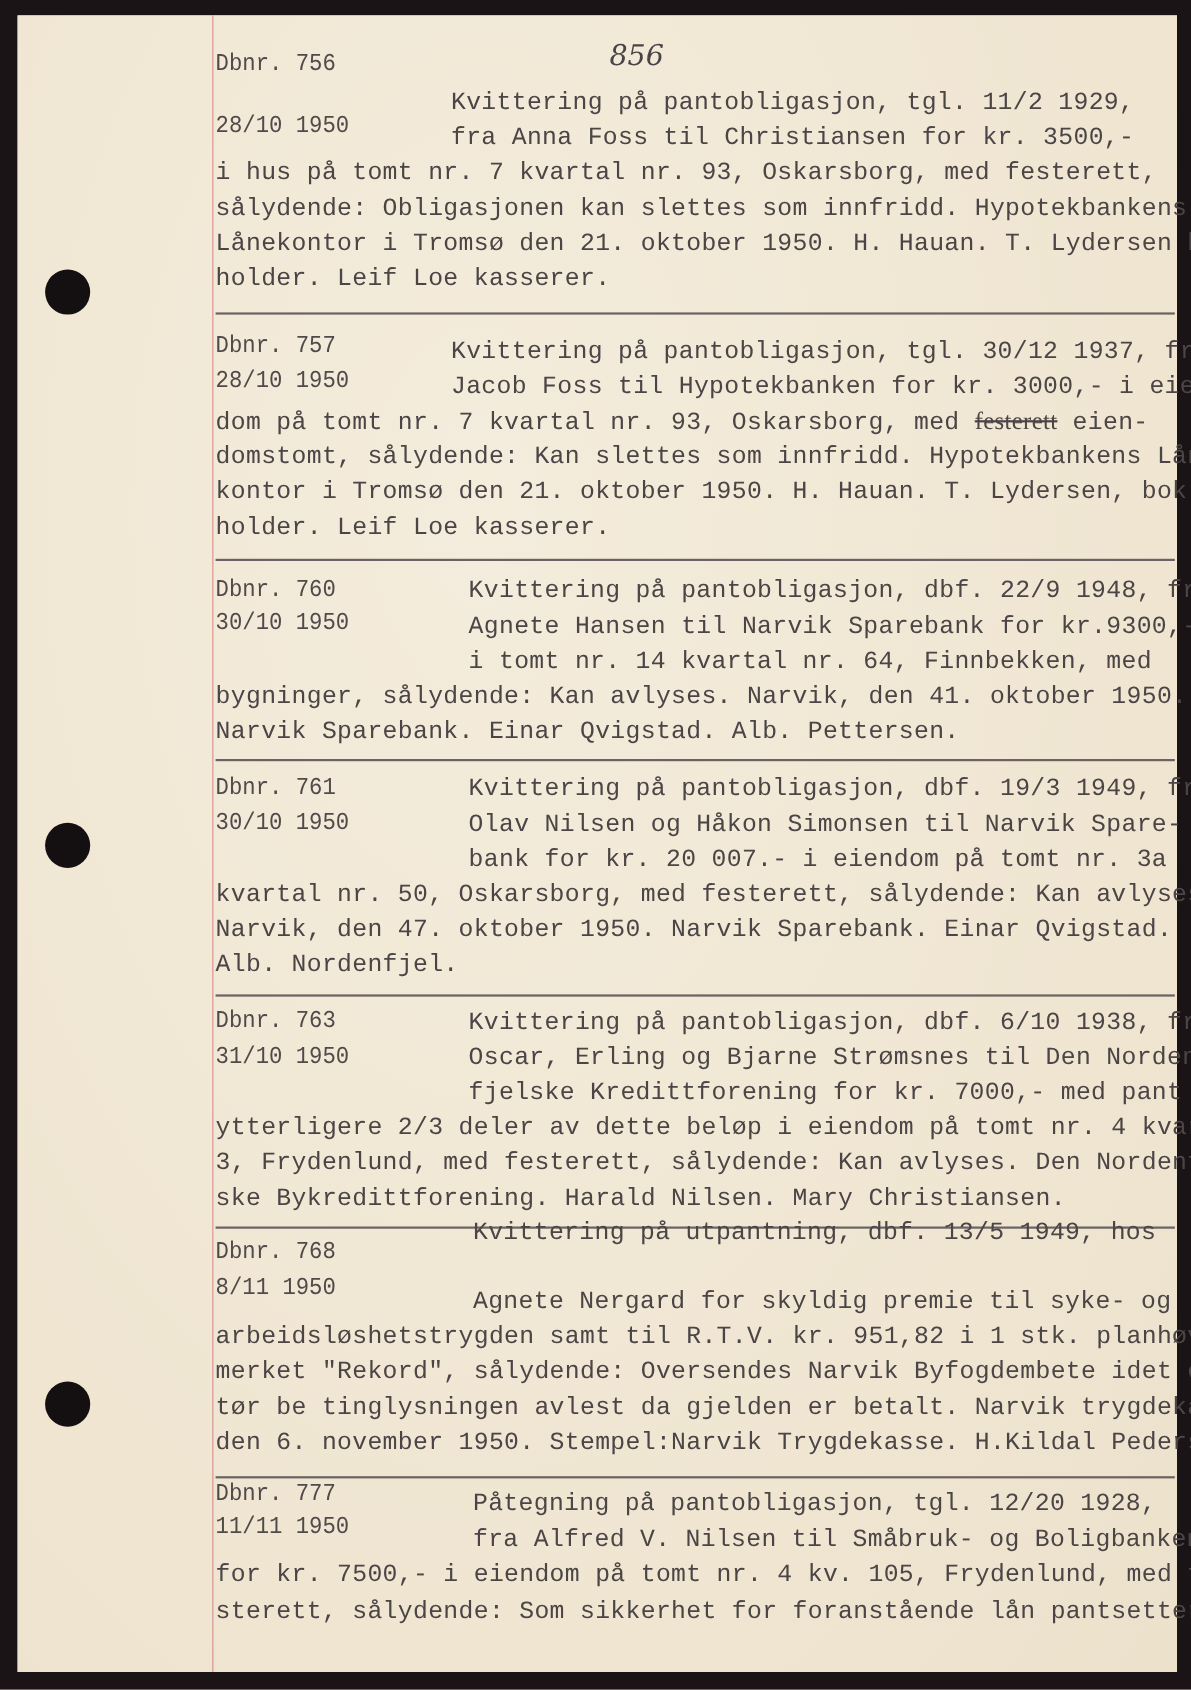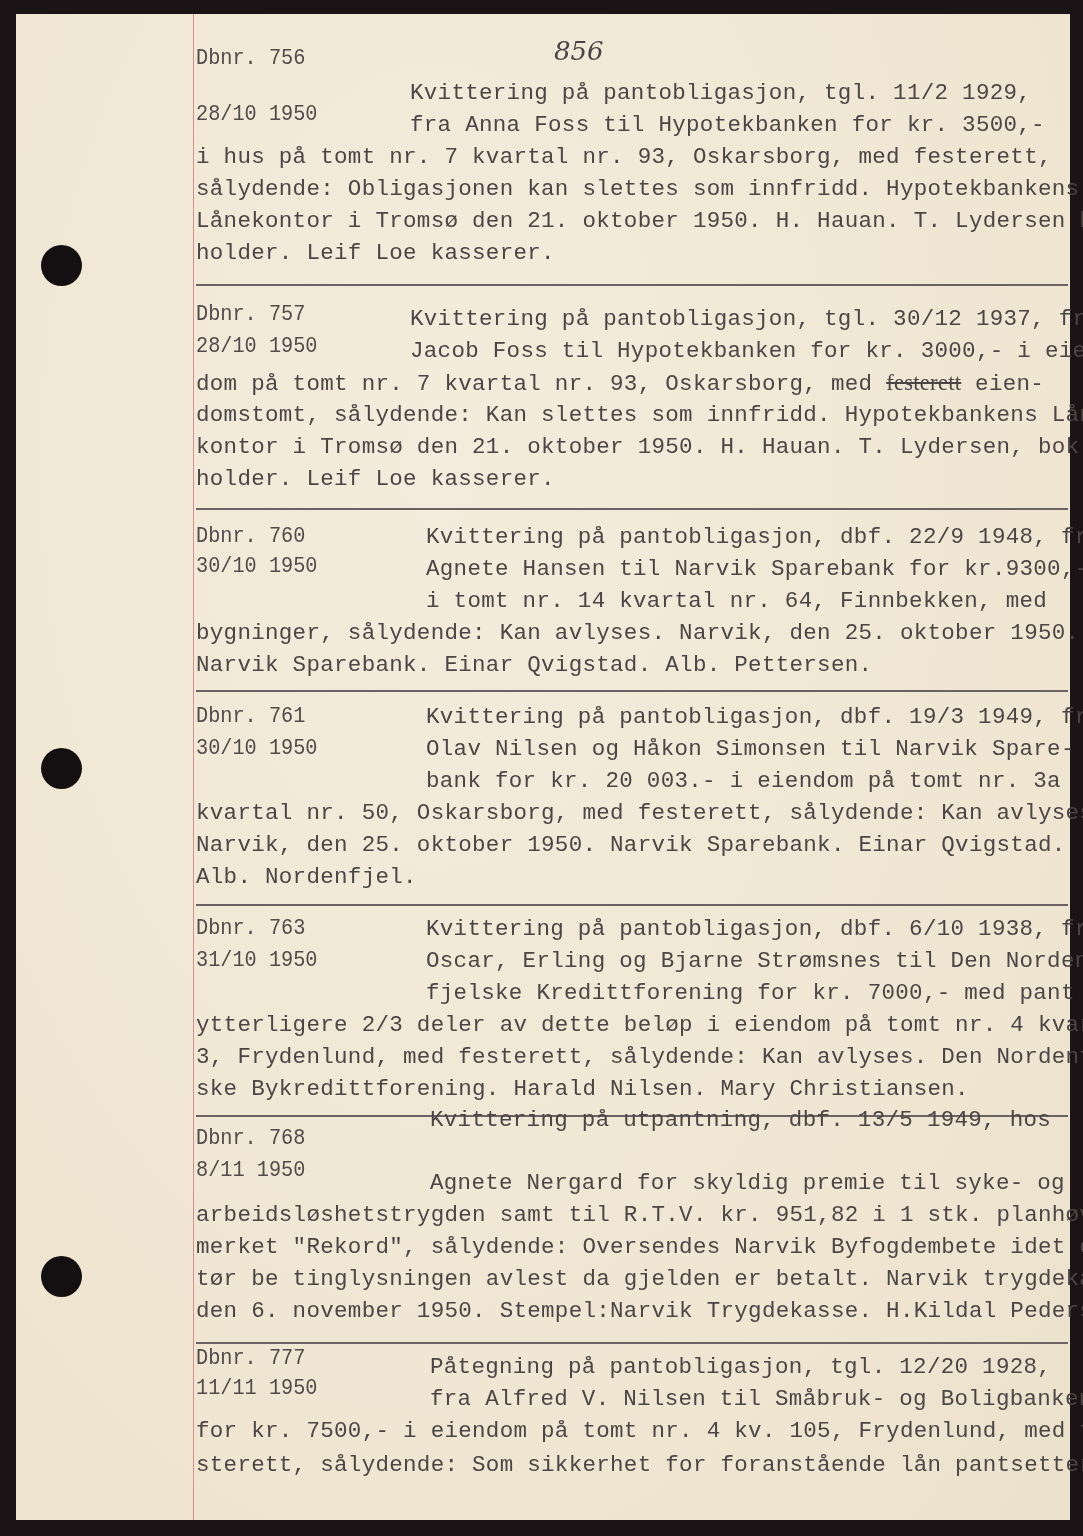--- a/index.html
+++ b/index.html
@@ -51,21 +51,21 @@
   <div class="hole" style="top:231px"></div>
   <div class="hole" style="top:734px"></div>
   <div class="hole" style="top:1242px"></div>
 
   <div class="page-number">856</div>
 
   <div class="entry" style="top:0">
     <span class="ref" style="left:180px;top:32px">Dbnr. 756</span>
     <span class="ref" style="left:180px;top:88px">28/10 1950</span>
     <span class="line" style="left:394px;top:66px">Kvittering på pantobligasjon, tgl. 11/2 1929,</span>
-    <span class="line" style="left:394px;top:98px">fra Anna Foss til Hypotekbanken for kr. 3500,-</span>
+    <span class="line" style="left:394px;top:98px">fra Anna Foss til Christiansen for kr. 3500,-</span>
     <span class="line" style="left:180px;top:130px">i hus på tomt nr. 7 kvartal nr. 93, Oskarsborg, med festerett,</span>
     <span class="line" style="left:180px;top:162px">sålydende: Obligasjonen kan slettes som innfridd. Hypotekbankens</span>
     <span class="line" style="left:180px;top:194px">Lånekontor i Tromsø den 21. oktober 1950. H. Hauan. T. Lydersen bok-</span>
     <span class="line" style="left:180px;top:226px">holder. Leif Loe kasserer.</span>
   </div>
   <div class="sep" style="top:270px"></div>
 
   <div class="entry" style="top:0">
     <span class="ref" style="left:180px;top:288px">Dbnr. 757</span>
     <span class="ref" style="left:180px;top:320px">28/10 1950</span>
@@ -77,33 +77,33 @@
     <span class="line" style="left:180px;top:452px">holder. Leif Loe kasserer.</span>
   </div>
   <div class="sep" style="top:494px"></div>
 
   <div class="entry" style="top:0">
     <span class="ref" style="left:180px;top:510px">Dbnr. 760</span>
     <span class="ref" style="left:180px;top:540px">30/10 1950</span>
     <span class="line" style="left:410px;top:510px">Kvittering på pantobligasjon, dbf. 22/9 1948, fra</span>
     <span class="line" style="left:410px;top:542px">Agnete Hansen til Narvik Sparebank for kr.9300,-</span>
     <span class="line" style="left:410px;top:574px">i tomt nr. 14 kvartal nr. 64, Finnbekken, med</span>
-    <span class="line" style="left:180px;top:606px">bygninger, sålydende: Kan avlyses. Narvik, den 25. oktober 1950.</span>
+    <span class="line" style="left:180px;top:606px">bygninger, sålydende: Kan avlyses. Narvik, den 41. oktober 1950.</span>
     <span class="line" style="left:180px;top:638px">Narvik Sparebank. Einar Qvigstad. Alb. Pettersen.</span>
   </div>
   <div class="sep" style="top:676px"></div>
 
   <div class="entry" style="top:0">
     <span class="ref" style="left:180px;top:690px">Dbnr. 761</span>
     <span class="ref" style="left:180px;top:722px">30/10 1950</span>
     <span class="line" style="left:410px;top:690px">Kvittering på pantobligasjon, dbf. 19/3 1949, fra</span>
     <span class="line" style="left:410px;top:722px">Olav Nilsen og Håkon Simonsen til Narvik Spare-</span>
-    <span class="line" style="left:410px;top:754px">bank for kr. 20 003.- i eiendom på tomt nr. 3a</span>
+    <span class="line" style="left:410px;top:754px">bank for kr. 20 007.- i eiendom på tomt nr. 3a</span>
     <span class="line" style="left:180px;top:786px">kvartal nr. 50, Oskarsborg, med festerett, sålydende: Kan avlyses.</span>
-    <span class="line" style="left:180px;top:818px">Narvik, den 25. oktober 1950. Narvik Sparebank. Einar Qvigstad.</span>
+    <span class="line" style="left:180px;top:818px">Narvik, den 47. oktober 1950. Narvik Sparebank. Einar Qvigstad.</span>
     <span class="line" style="left:180px;top:850px">Alb. Nordenfjel.</span>
   </div>
   <div class="sep" style="top:890px"></div>
 
   <div class="entry" style="top:0">
     <span class="ref" style="left:180px;top:902px">Dbnr. 763</span>
     <span class="ref" style="left:180px;top:934px">31/10 1950</span>
     <span class="line" style="left:410px;top:902px">Kvittering på pantobligasjon, dbf. 6/10 1938, fra</span>
     <span class="line" style="left:410px;top:934px">Oscar, Erling og Bjarne Strømsnes til Den Norden-</span>
     <span class="line" style="left:410px;top:966px">fjelske Kredittforening for kr. 7000,- med pant fo</span>

